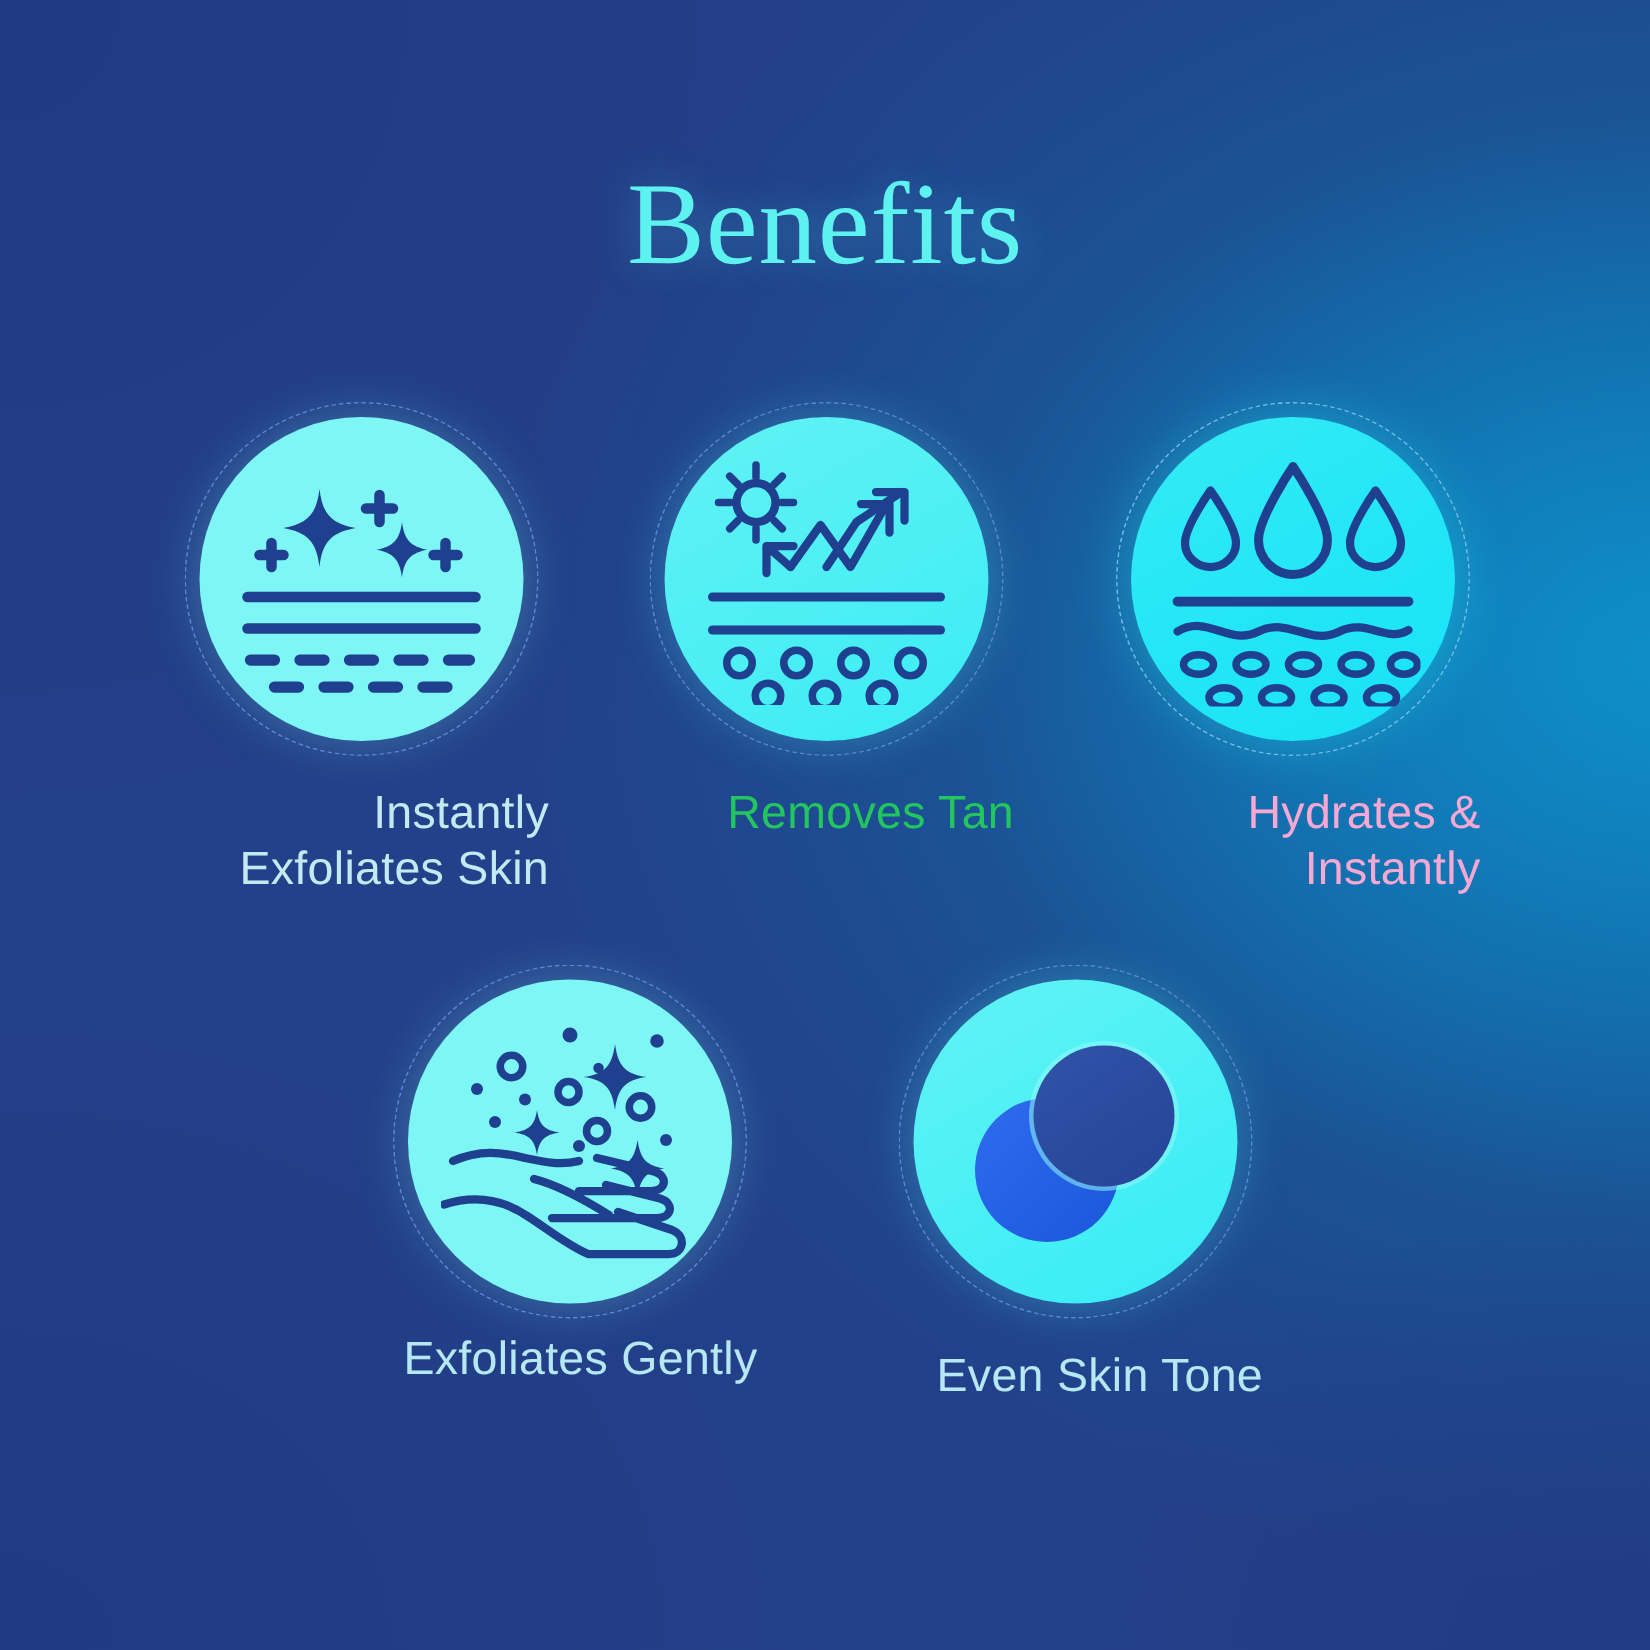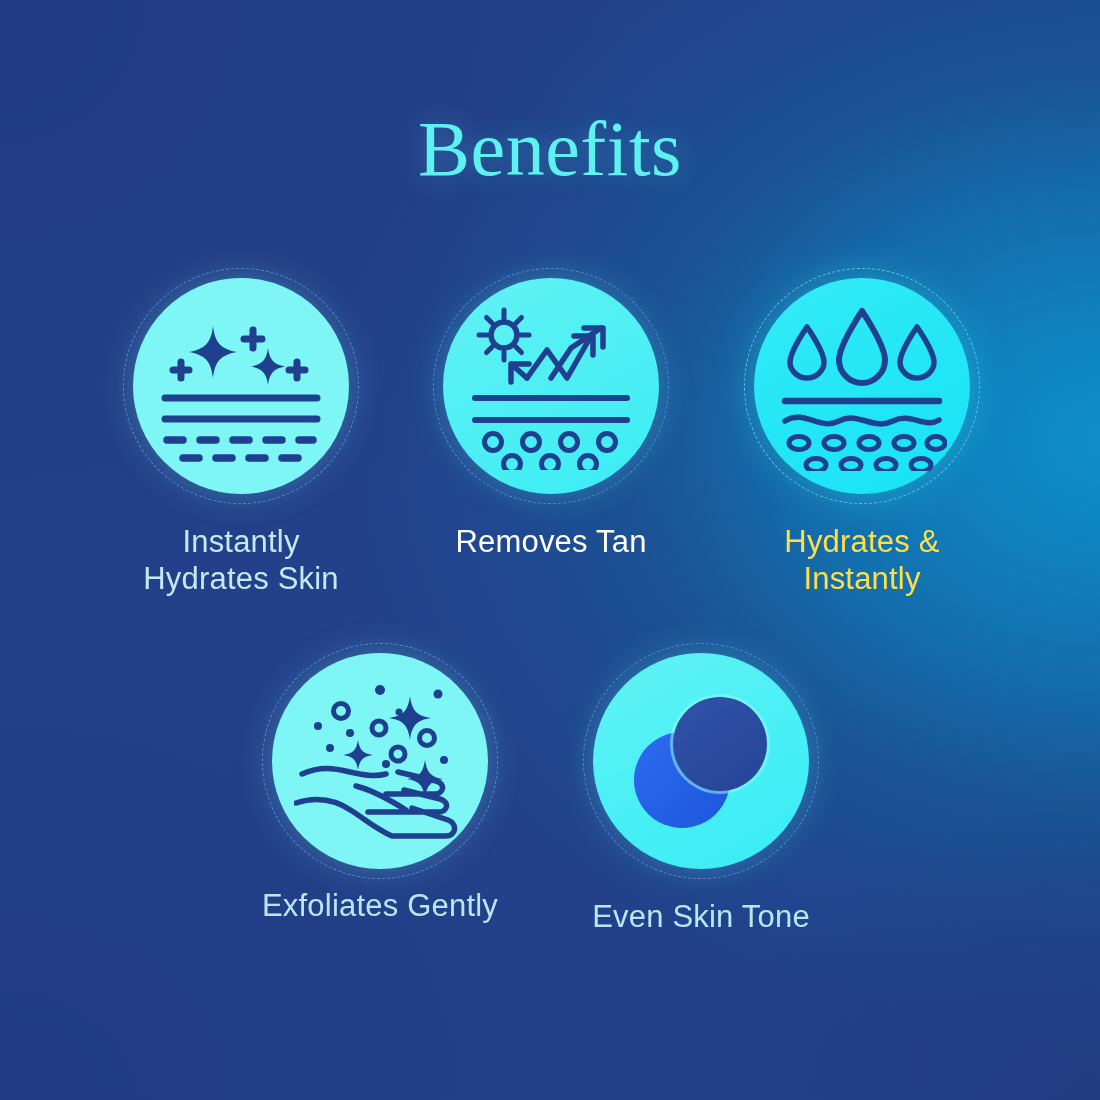--- a/index.html
+++ b/index.html
@@ -57,21 +57,21 @@
     font-weight:400;
     letter-spacing:0.5px;
     color:#5df2ef;
     text-shadow:0 0 26px rgba(93,242,239,0.30);
   }
 
   
   .benefit {
     position:absolute;
     width:250px;
-    text-align:center;
+    text-align:right;
   }
 
   .circle-wrap {
     position:relative;
     width:216px; height:216px;
     margin:0 auto;
   }
 
   .dash-ring {
     position:absolute;
@@ -101,32 +101,32 @@
   }
   .label .l2 { display:block; }
 
   
   #item-brighten { left:116px;  top:278px; }
   #item-brighten .disc { background:#7df6f5; box-shadow:0 0 34px rgba(125,246,245,0.30); }
   #item-brighten .label { color:#c3e9f2; }
 
   #item-tan { left:426px; top:278px; }
   #item-tan .disc { background:linear-gradient(150deg,#63f2f4 0%,#4ceff4 55%,#3aecf5 100%); box-shadow:0 0 34px rgba(90,240,246,0.32); }
-  #item-tan .label { color:#ffffff; }
+  #item-tan .label { color:#22c55e; }
 
   #item-hydrate { left:737px; top:278px; }
   #item-hydrate .disc { background:linear-gradient(150deg,#35ebf6 0%,#22e6f6 55%,#18e2f6 100%); box-shadow:0 0 40px rgba(40,232,246,0.40); }
   #item-hydrate .dash-ring { border-color:#7fb6e6; }
-  #item-hydrate .label { color:#fde047; }
+  #item-hydrate .label { color:#f9a8d4; }
 
   #item-exfoliate { left:255px; top:653px; }
   #item-exfoliate .disc { background:#7df6f5; box-shadow:0 0 34px rgba(125,246,245,0.30); }
   #item-exfoliate .label { color:#b6e8f3;margin-top:19px; }
 
-  #item-tone { left:576px; top:653px; }
+  #item-tone { left:592px; top:653px; }
   #item-tone .disc { background:linear-gradient(150deg,#63f3f5 0%,#46eff5 60%,#38ecf5 100%); box-shadow:0 0 34px rgba(90,240,246,0.32); }
   #item-tone .label { color:#b6e8f3; }
 </style>
 </head>
 <body>
 
 <div id="bg-base"></div>
 <div id="bg-glow"></div>
 <div id="bg-tl-shade"></div>
 <div id="bg-bl-shade"></div>
@@ -158,21 +158,21 @@
               <path d="M12 140 h16 M45 140 h16 M78 140 h16 M111 140 h16 M144 140 h14"></path>
               <path d="M28 158 h16 M61 158 h16 M94 158 h16 M127 158 h16"></path>
               <path d="M12 176 h16 M45 176 h16 M78 176 h16 M111 176 h16 M144 176 h14"></path>
             </g>
           </g>
         </svg>
       </div>
     </div>
     <div class="label">
       <span>Instantly</span>
-      <span class="l2">Hydrates Skin</span>
+      <span class="l2">Exfoliates Skin</span>
     </div>
   </div>
 
   <div class="benefit" id="item-tan">
     <div class="circle-wrap">
       <div class="dash-ring"></div>
       <div class="disc">
         <svg width="168" height="168" viewBox="0 0 168 168">
           <g fill="none" stroke="#1f3f8f" stroke-width="5.5" stroke-linecap="round" stroke-linejoin="round">
 

